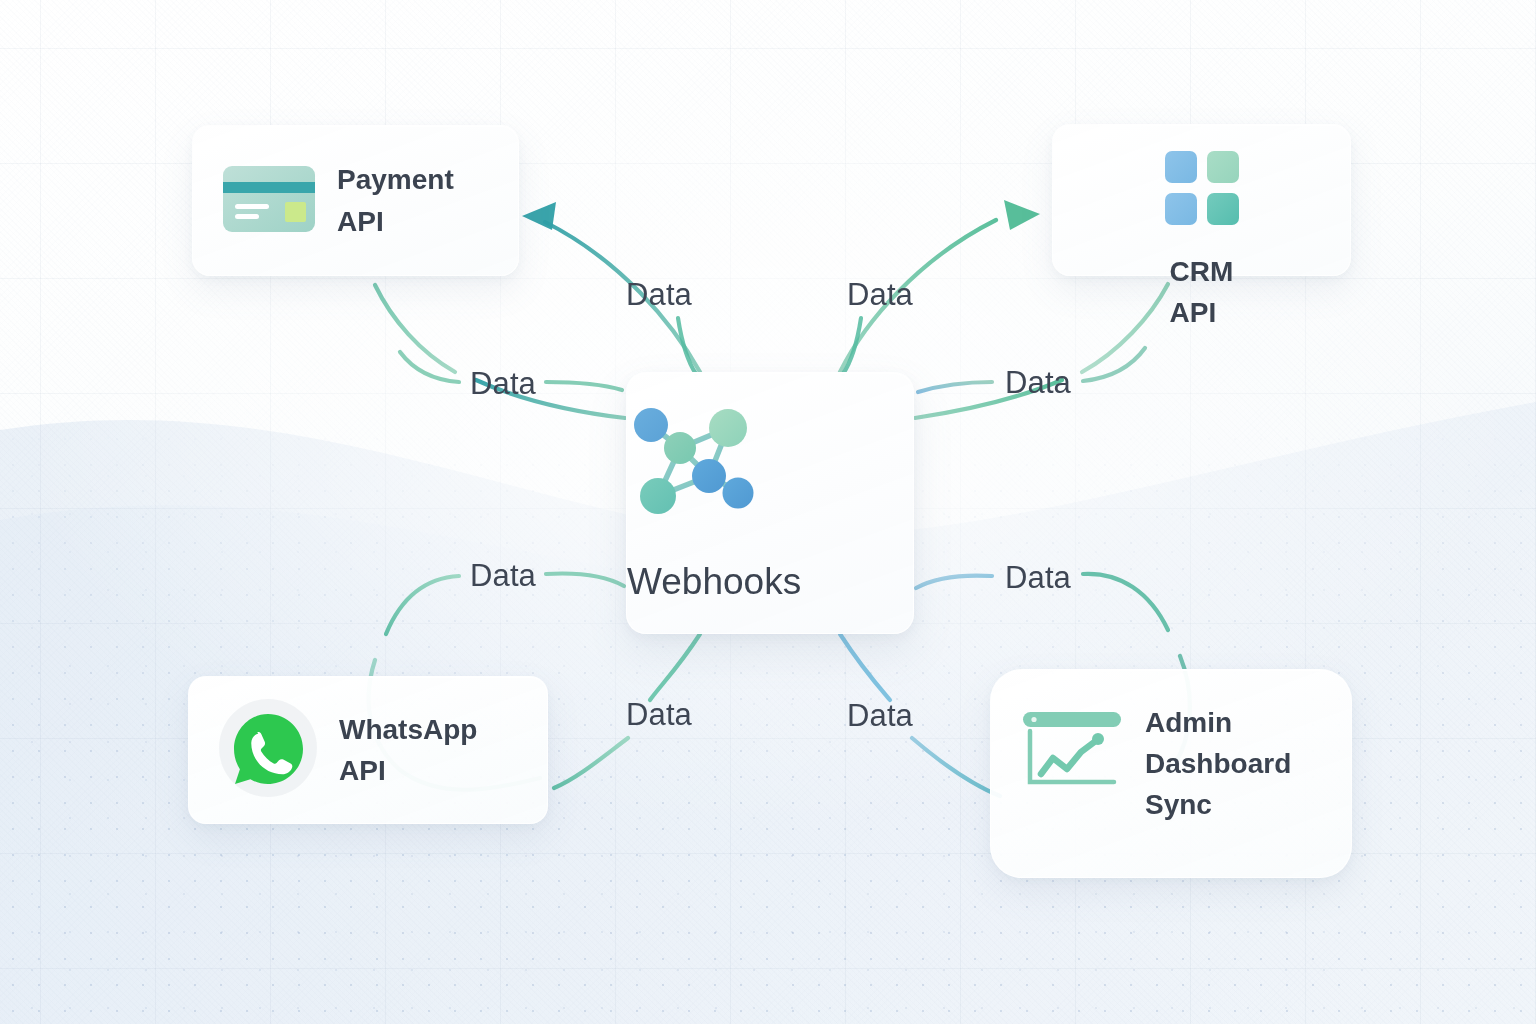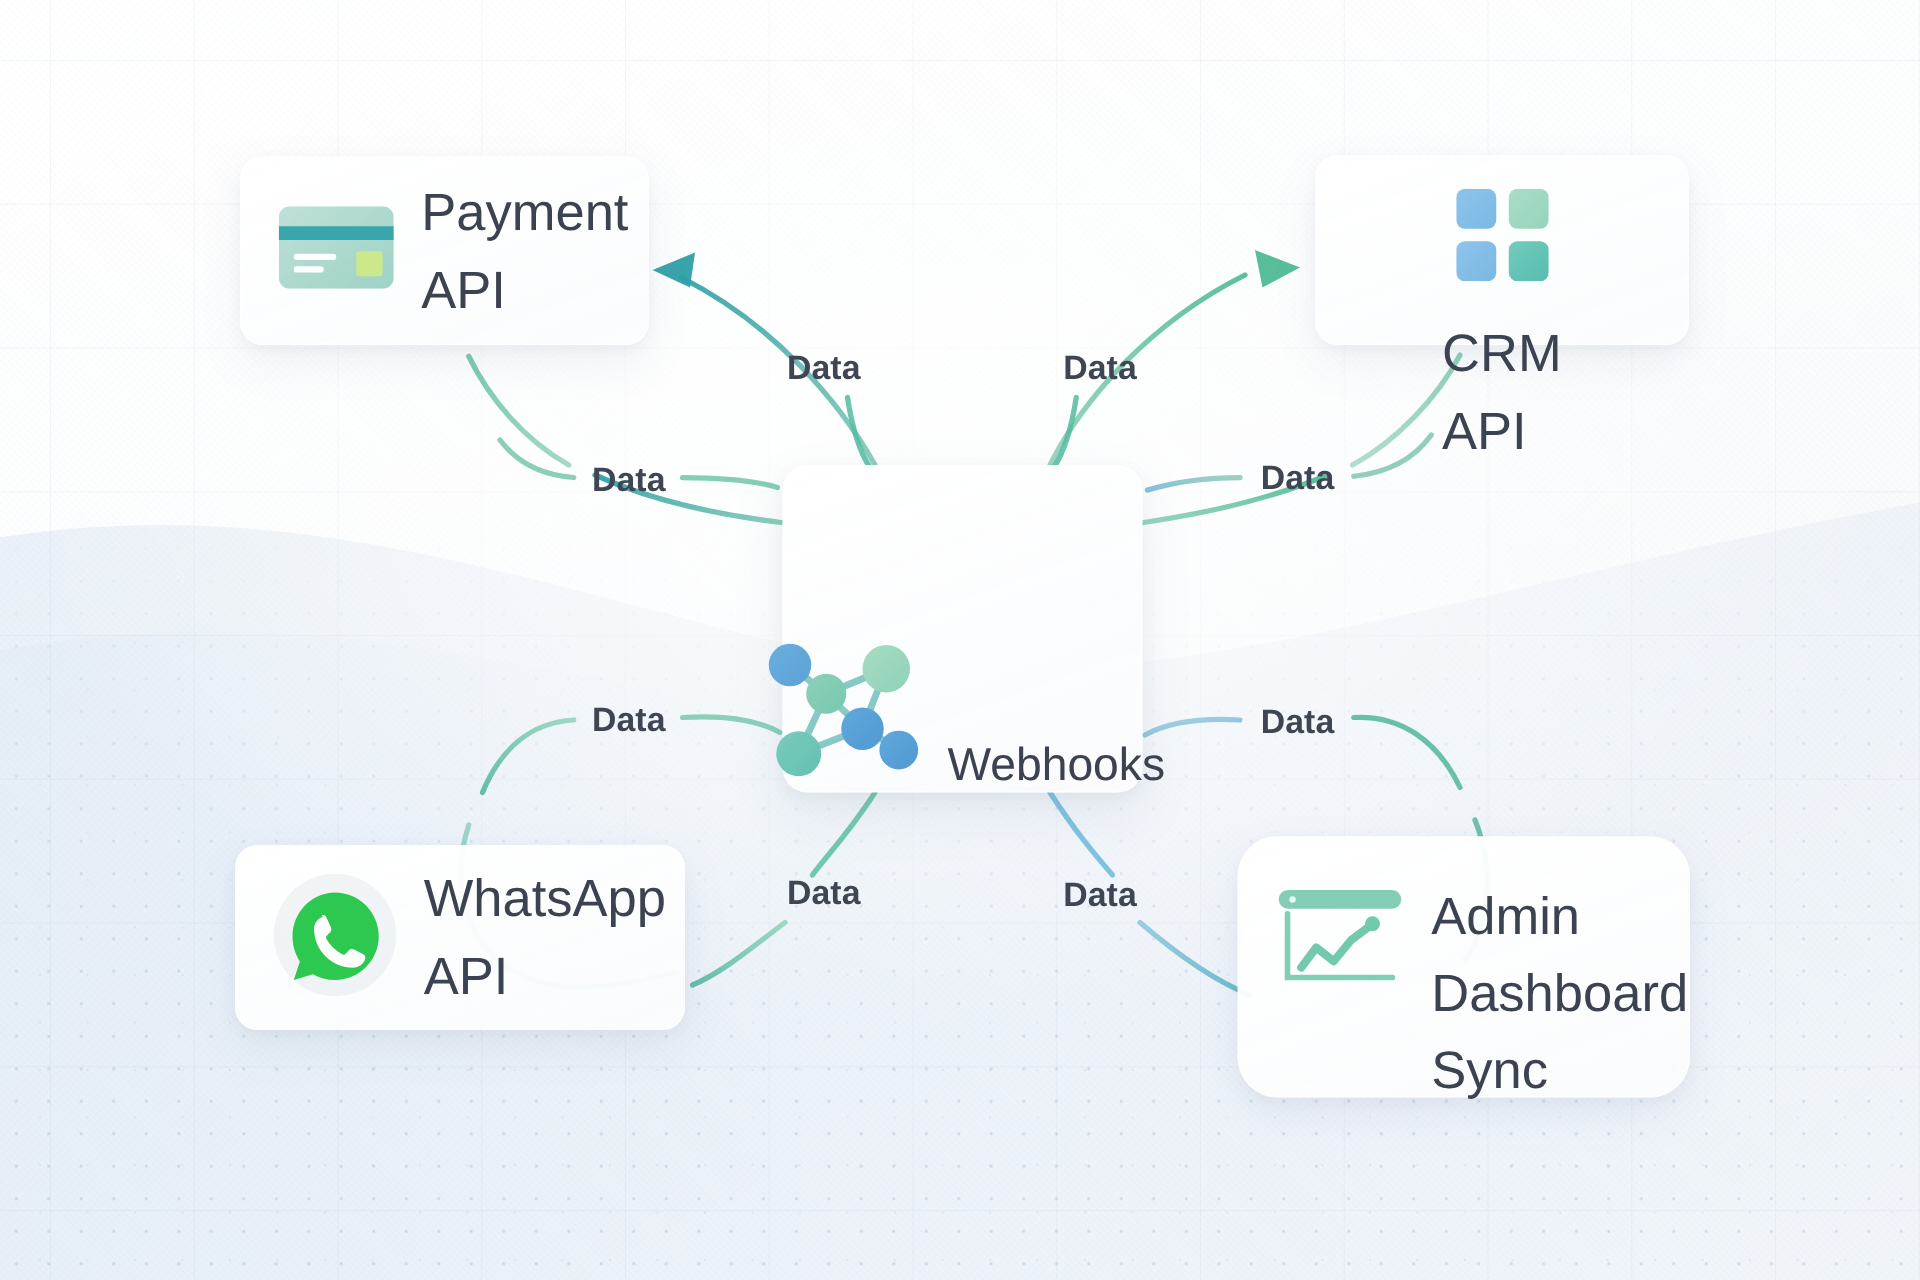--- a/index.html
+++ b/index.html
@@ -50,60 +50,59 @@
   .bg-vignette {
     position: absolute; inset: 0;
     background: radial-gradient(ellipse 70% 55% at 50% 42%, rgba(255,255,255,.85) 0%, rgba(255,255,255,0) 70%);
   }
 
   
   #links { position: absolute; inset: 0; }
 
   .data-label {
     position: absolute;
-    font-size: 27px;
+    font-size: 31px;
     color: #3e4654;
     letter-spacing: .1px;
     white-space: nowrap;
     transform: translate(-50%, -50%);
-    font-weight: bold;
   }
 
   
   .card {
     position: absolute;
     display: flex;
     align-items: center;
     gap: 22px;
     padding: 26px 30px;
     border-radius: 18px;
     background: linear-gradient(160deg, rgba(255,255,255,.97) 0%, rgba(250,252,253,.94) 100%);
     border: 1px solid rgba(255,255,255,.85);
     box-shadow:
       0 14px 34px rgba(110,130,160,0.10),
       0 3px 10px rgba(110,130,160,0.06),
       inset 0 1px 0 rgba(255,255,255,.9);
   }
   .card-label {
-    font-size: 42px;
+    font-size: 28px;
     line-height: 1.47;
     color: #3b4350;
-    font-weight: 400;
+    font-weight: 700;
     white-space: pre-line;
   }
   .icon-wrap { flex: 0 0 auto; display: block; }
 
   
   #hub {
     position: absolute;
     left: 626px; top: 372px;
     width: 288px; height: 262px;
     border-radius: 20px;
-    display: flex; flex-direction: row;
-    align-items: flex-end; justify-content: center;
+    display: flex; flex-direction: column;
+    align-items: flex-start; justify-content: center;
     gap: 22px;
     background: linear-gradient(160deg, rgba(255,255,255,.98) 0%, rgba(249,251,253,.95) 100%);
     border: 1px solid rgba(255,255,255,.9);
     box-shadow:
       0 18px 42px rgba(110,130,160,0.12),
       0 4px 12px rgba(110,130,160,0.07),
       inset 0 1px 0 rgba(255,255,255,.95);
   }
   #hub .hub-label {
     font-size: 37px;

